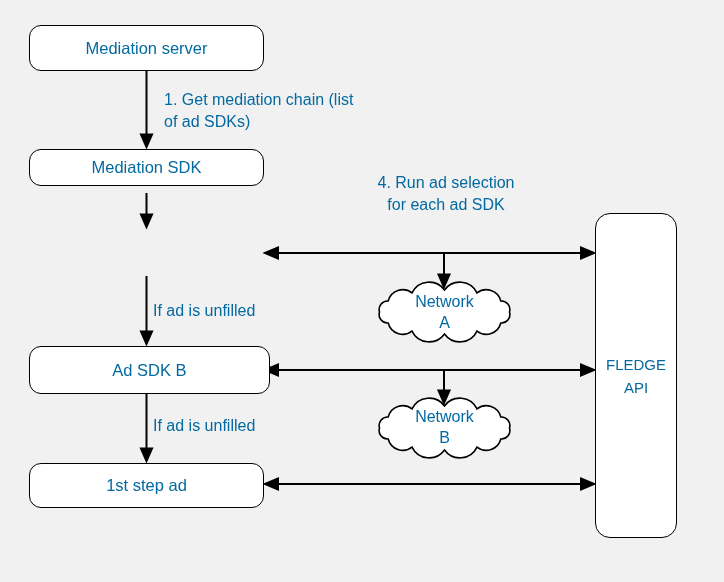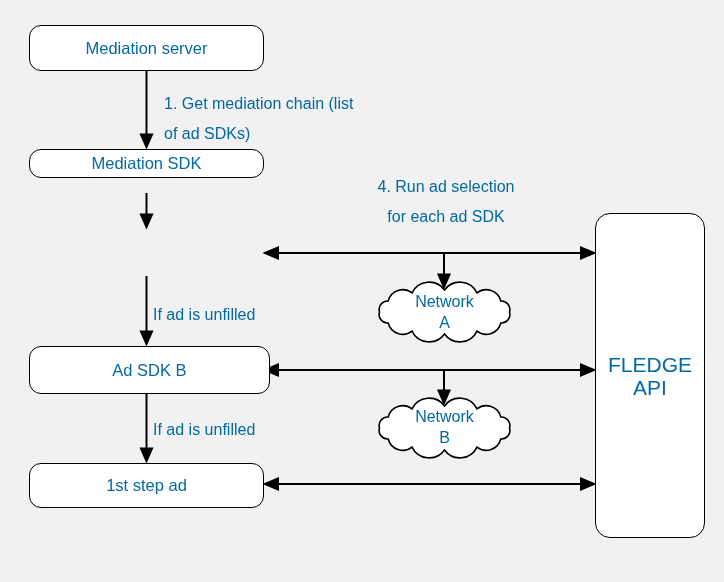--- a/index.html
+++ b/index.html
@@ -8,27 +8,27 @@
     font-family:Liberation Sans, sans-serif;color:#0369a1;overflow:hidden;
   }
   .wires{position:absolute;left:0;top:0;width:724px;height:582px;}
   .node{
     position:absolute;background:#ffffff;border:1.6px solid #000;
     border-radius:12px;display:flex;align-items:center;justify-content:center;
     font-size:16.5px;box-sizing:border-box;text-align:center;
     white-space:pre-line;line-height:23px;
   }
   .n-mediation-server{left:29px;top:25px;width:235px;height:46px;}
-  .n-mediation-sdk{left:29px;top:149px;width:235px;height:29px;}
+  .n-mediation-sdk{left:29px;top:149px;width:235px;height:37px;}
   .n-ad-sdk-a{left:29px;top:229px;width:235px;height:47px;}
   .n-ad-sdk-b{left:29px;top:346px;width:241px;height:48px;}
   .n-first-party-ad{left:29px;top:463px;width:235px;height:45px;}
-  .n-fledge-api{left:595px;top:213px;width:110px;height:325px;border-radius:15px;font-size:21px;}
+  .n-fledge-api{left:595px;top:213px;width:82px;height:325px;border-radius:15px;font-size:15px;}
   .lbl{
-    position:absolute;font-size:16px;line-height:30px;white-space:pre-line;
+    position:absolute;font-size:16px;line-height:22px;white-space:pre-line;
   }
   .l-step1{left:164px;top:89px;width:215px;}
   .l-step2{left:346px;top:172px;width:200px;text-align:center;}
   .l-unfilled1{left:153px;top:300px;}
   .l-unfilled2{left:153px;top:415px;}
   .l-step3{left:279px;top:494px;width:235px;}
   .cloud-lbl{
     position:absolute;font-size:16px;line-height:21px;white-space:pre-line;
     text-align:center;width:141px;
   }

